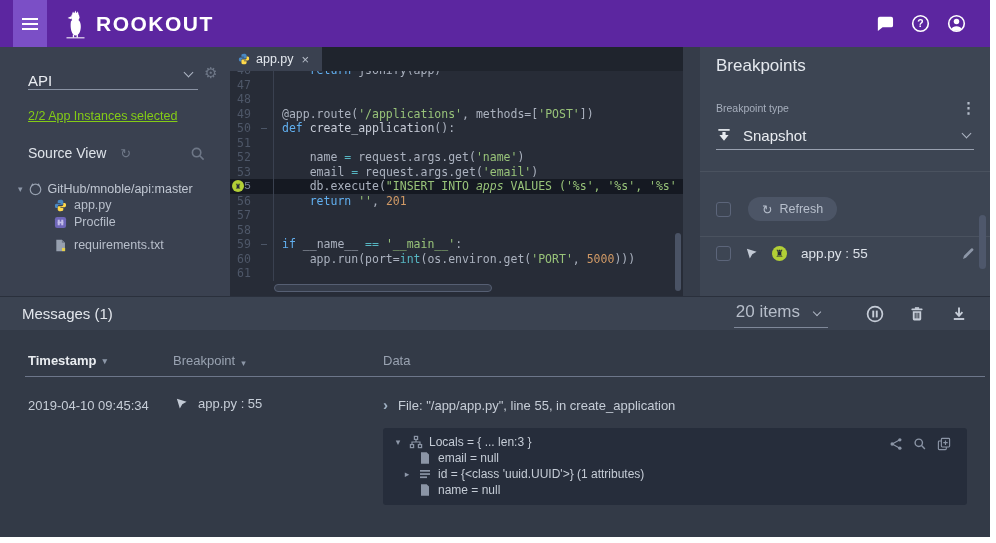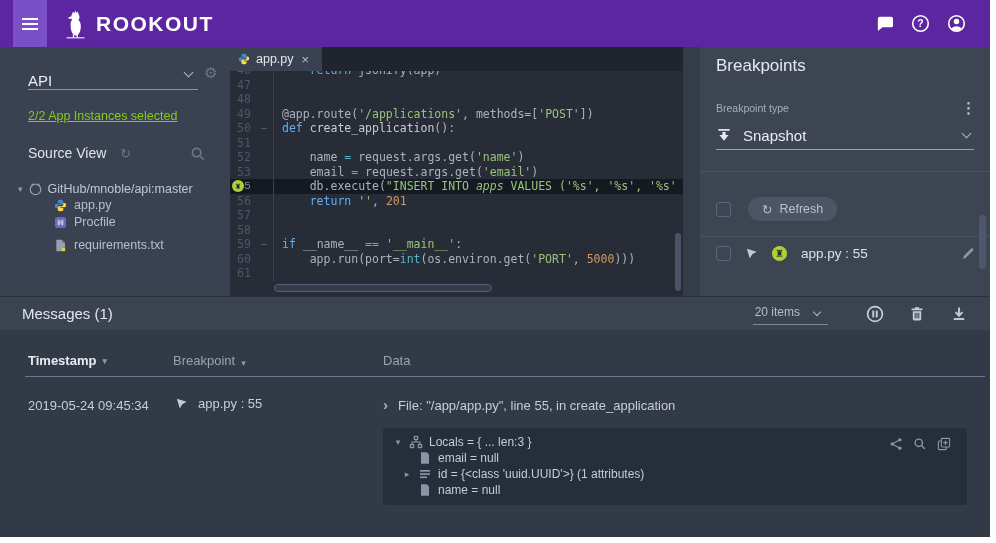--- a/index.html
+++ b/index.html
@@ -76,21 +76,21 @@
   .bp-item-label { color:#dde2e9; font-size:13.5px; }
   .green-rook { width:15px; height:15px; border-radius:50%; background:#b2cf36; color:#242a39; font-size:10px; line-height:15px; text-align:center; }
   .edit-pencil { margin-left:auto; cursor:pointer; }
   .rp-scroll { position:absolute; right:4px; top:168px; width:7px; height:54px; background:#4e576b; border-radius:4px; cursor:pointer; }
 
   
   .messages { position:absolute; top:296px; left:0; width:990px; height:241px; background:#333a47; }
   .messages-titlebar { position:absolute; top:0; left:0; width:100%; height:34px; background:#3b4351; border-top:1px solid #2a303c; display:flex; align-items:center; padding:0 22px; }
   .messages-title { color:#e2e6ec; font-size:15px; }
   .titlebar-right { margin-left:auto; display:flex; align-items:center; }
-  .page-size { display:flex; align-items:center; gap:14px; border-bottom:1px solid #7f8899; padding:2px 8px 5px 2px; color:#b6bdc9; font-size:12px; cursor:pointer; }
+  .page-size { display:flex; align-items:center; gap:14px; border-bottom:1px solid #7f8899; padding:2px 8px 5px 2px; color:#b6bdc9; font-size:17px; cursor:pointer; }
   .page-size .chev { width:6px; height:6px; }
   .mt-icon { width:18px; height:18px; cursor:pointer; }
   .mi-pause { margin-left:38px; } .mi-trash { margin-left:24px; } .mi-down { margin-left:24px; }
   .msg-headers { position:absolute; top:57px; left:28px; right:10px; height:18px; font-size:13px; }
   .hcell { position:absolute; display:flex; align-items:center; gap:6px; cursor:pointer; }
   .h-ts { left:0; color:#e9ecf0; font-weight:bold; }
   .h-bp { left:145px; color:#99a2b1;align-items:flex-end; }
   .h-data { left:355px; color:#99a2b1; cursor:default;align-items:flex-end; }
   .sort { color:#8d97a8; font-size:9px; }
   .msg-headers-border { position:absolute; top:80px; left:25px; width:960px; border-top:1px solid #6d768a; }
@@ -403,21 +403,21 @@
         <span>Breakpoint</span>
         <span class="sort">▾</span>
       </span>
       <span class="hcell h-data">
         <span>Data</span>
       </span>
     </div>
     <div class="msg-headers-border"></div>
 
     <div class="msg-row">
-      <span class="cell-ts">2019-05-24 09:45:34</span>
+      <span class="cell-ts">2019-04-10 09:45:34</span>
       <span class="cell-bp">
         <svg width="13" height="13" viewBox="0 0 14 14">
           <path d="M2 2 L12.5 5.2 L7.8 7.8 L5.2 12.5 Z" fill="#c3cad5"></path>
         </svg>
         <span>app.py : 55</span>
       </span>
       <span class="cell-data">
         <span class="expand-glyph">›</span>
         <span>File: "/app/app.py", line 55, in create_application</span>
       </span>

